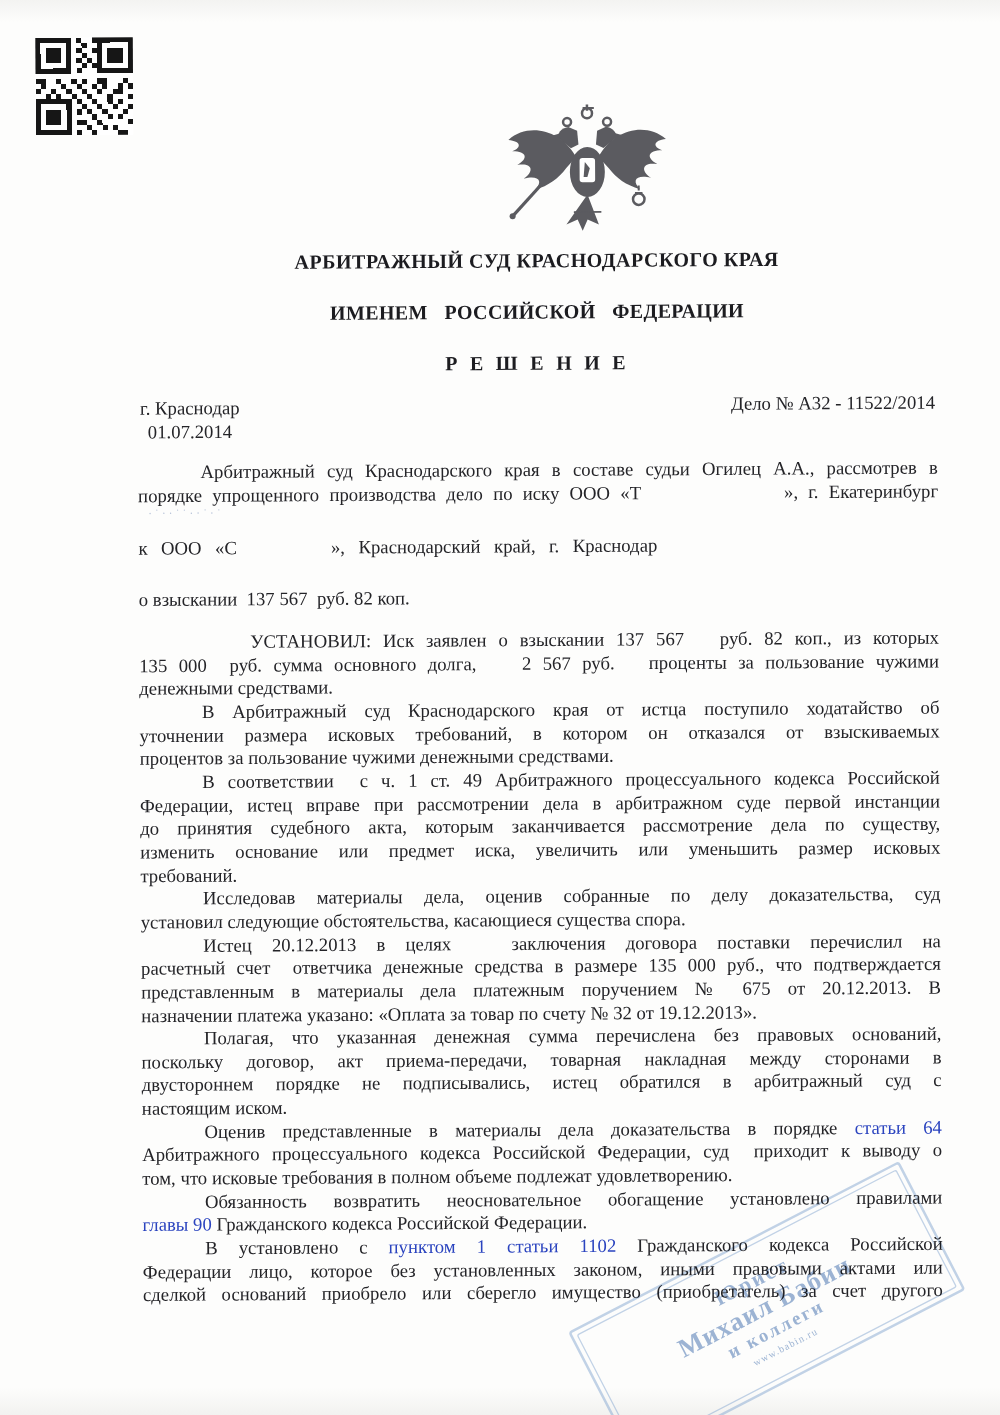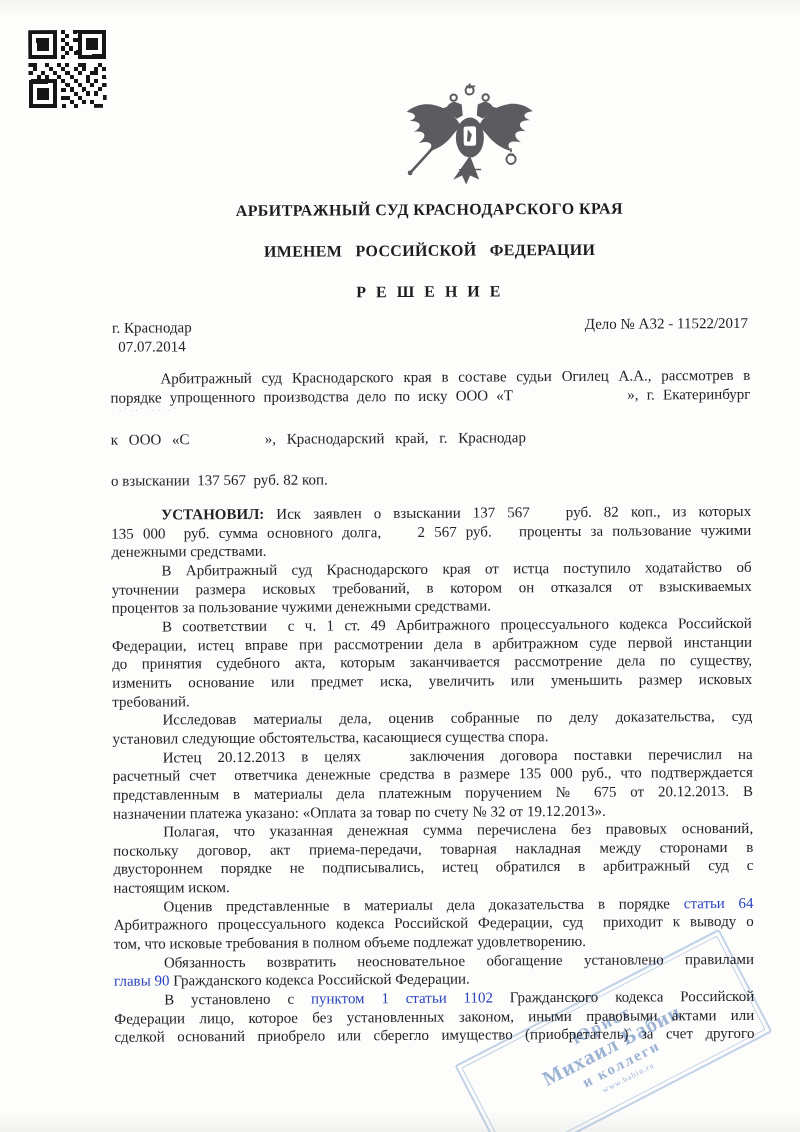--- a/index.html
+++ b/index.html
@@ -24,21 +24,21 @@
   .h3{top:283px;font-size:16px;letter-spacing:3px;}
 
   .meta-left{position:absolute;left:2px;top:317px;font-size:15px;line-height:19px;text-align:center;}
   .meta-right{position:absolute;right:2px;top:317px;font-size:15px;text-align:right;}
 
   
   .blk{position:absolute;left:0;right:0;}
   .ln{font-size:15px;line-height:18.65px;min-height:18.65px;text-align:justify;text-align-last:left;}
   .ln.j{text-align-last:justify;}
   .ln.ind{text-indent:50px;}
-  .b{font-weight:bold;}
+  .b{font-weight:normal;margin-left:39px;}
   .lk{color:#2b44bf;}
   .wide{word-spacing:7px;}
 
   #intro{top:368px;}
   #defendant{top:429px;}
   #claim{top:470px;}
   #main{top:504px;}
 
   .artifact{position:absolute;left:118px;top:404px;font-size:9px;letter-spacing:2.5px;
             color:#7d93bb;opacity:.55;}
@@ -129,23 +129,23 @@
       </svg>
     </div>
 
     <div class="col">
       <div class="h h1">АРБИТРАЖНЫЙ СУД КРАСНОДАРСКОГО КРАЯ</div>
       <div class="h h2">ИМЕНЕМ РОССИЙСКОЙ ФЕДЕРАЦИИ</div>
       <div class="h h3">Р Е Ш Е Н И Е</div>
 
       <div class="meta-left">
         <div>г. Краснодар</div>
-        <div>07.07.2014</div>
-      </div>
-      <div class="meta-right">Дело № А32 - 11522/2017</div>
+        <div>01.07.2014</div>
+      </div>
+      <div class="meta-right">Дело № А32 - 11522/2014</div>
 
       <div class="blk" id="intro">
         <div class="ln j ind">Арбитражный суд Краснодарского края в составе судьи Огилец А.А., рассмотрев в</div>
         <div class="ln j">порядке упрощенного производства дело по иску ООО «Т&nbsp;&nbsp;&nbsp;&nbsp;&nbsp;&nbsp;&nbsp;&nbsp;&nbsp;&nbsp;&nbsp;&nbsp;&nbsp;&nbsp;», г. Екатеринбург</div>
       </div>
 
       <div class="blk" id="defendant">
         <div class="ln wide">к ООО «С&nbsp;&nbsp;&nbsp;&nbsp;&nbsp;&nbsp;&nbsp;», Краснодарский край, г. Краснодар</div>
       </div>
 

